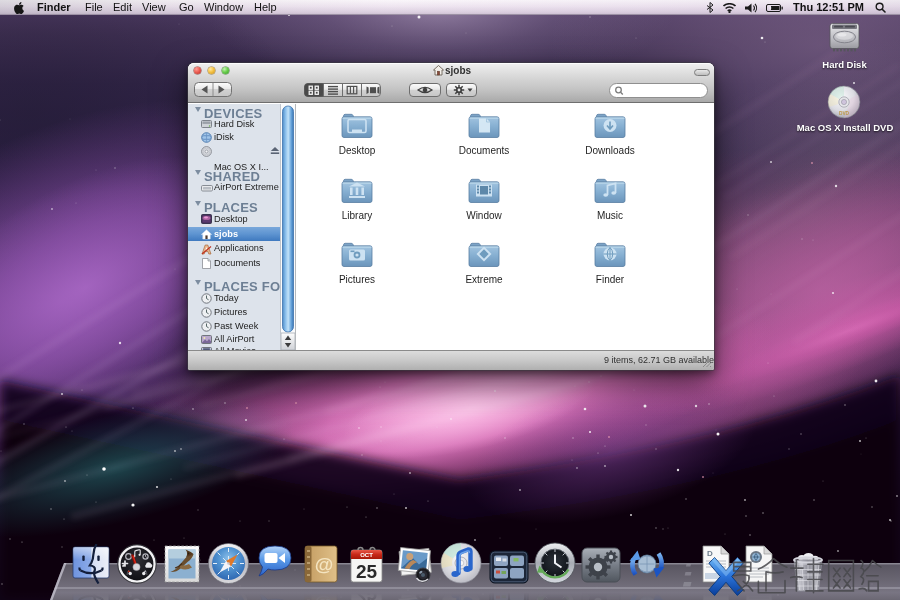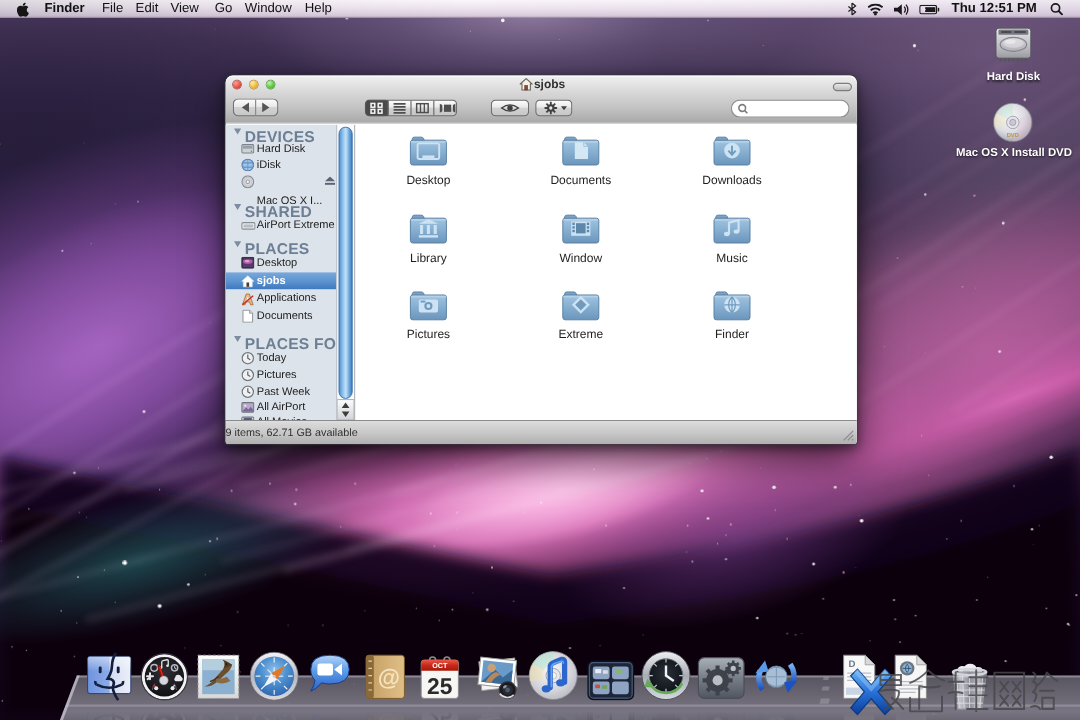--- a/index.html
+++ b/index.html
@@ -33,21 +33,21 @@
 #tl-yel { left:20px; top:4px; background: radial-gradient(circle at 35% 30%, #ffe9a8, #f5c344 45%, #d29a26 90%); box-shadow:0 0 0 .5px rgba(140,100,20,.8); }
 #tl-grn { left:34px; top:4px; background: radial-gradient(circle at 35% 30%, #c4f4b4, #6cd04e 45%, #3da32c 90%); box-shadow:0 0 0 .5px rgba(40,110,25,.8); }
 #wtitle { position:absolute; left:0; top:2px; width:526px; text-align:center; font-size:10px; font-weight:bold; color:#303030; }
 #proxy { position:absolute; left:245px; top:2px; }
 #lozenge { position:absolute; left:506px; top:6px; width:16px; height:7px; border-radius:4px; border:1px solid #7d7d7d; background:linear-gradient(180deg,#e8e8e8,#bdbdbd); }
 
 #statusbar { position:absolute; left:0; bottom:0; width:526px; height:20px;
   border-radius:0 0 2px 2px;
   background: linear-gradient(180deg, #dcdcdc 0%, #c8c8c8 50%, #b0b0b0 100%);
   border-top:1px solid #8a8a8a;
-  font-size:9px; color:#303030; text-align:left; line-height:19px; }
+  font-size:9px; color:#303030; text-align:right; line-height:19px; }
 
 #sidebar { position:absolute; left:0; top:41px; width:107px; height:246px; background:#dde3eb; overflow:hidden; }
 #mainarea { position:absolute; left:107px; top:41px; width:419px; height:246px; background:#fff; border-left:1px solid #b4b8bc; }
 .shead { position:absolute; left:16px; font-size:13px; font-weight:bold; color:#6d7f94; letter-spacing:.2px; }
 .srow { position:absolute; left:26px; font-size:9.2px; color:#1c1c1c; white-space:nowrap; }
 .sicon { position:absolute; left:13px; }
 .tri { position:absolute; left:7px; width:0; height:0; border-left:3.5px solid transparent; border-right:3.5px solid transparent; border-top:5px solid #7d8da0; }
 #selrow { position:absolute; left:0; top:122.5px; width:92px; height:14px;
   background: linear-gradient(180deg, #79a8db 0%, #5e94d1 50%, #3e79bf 100%); }
 

